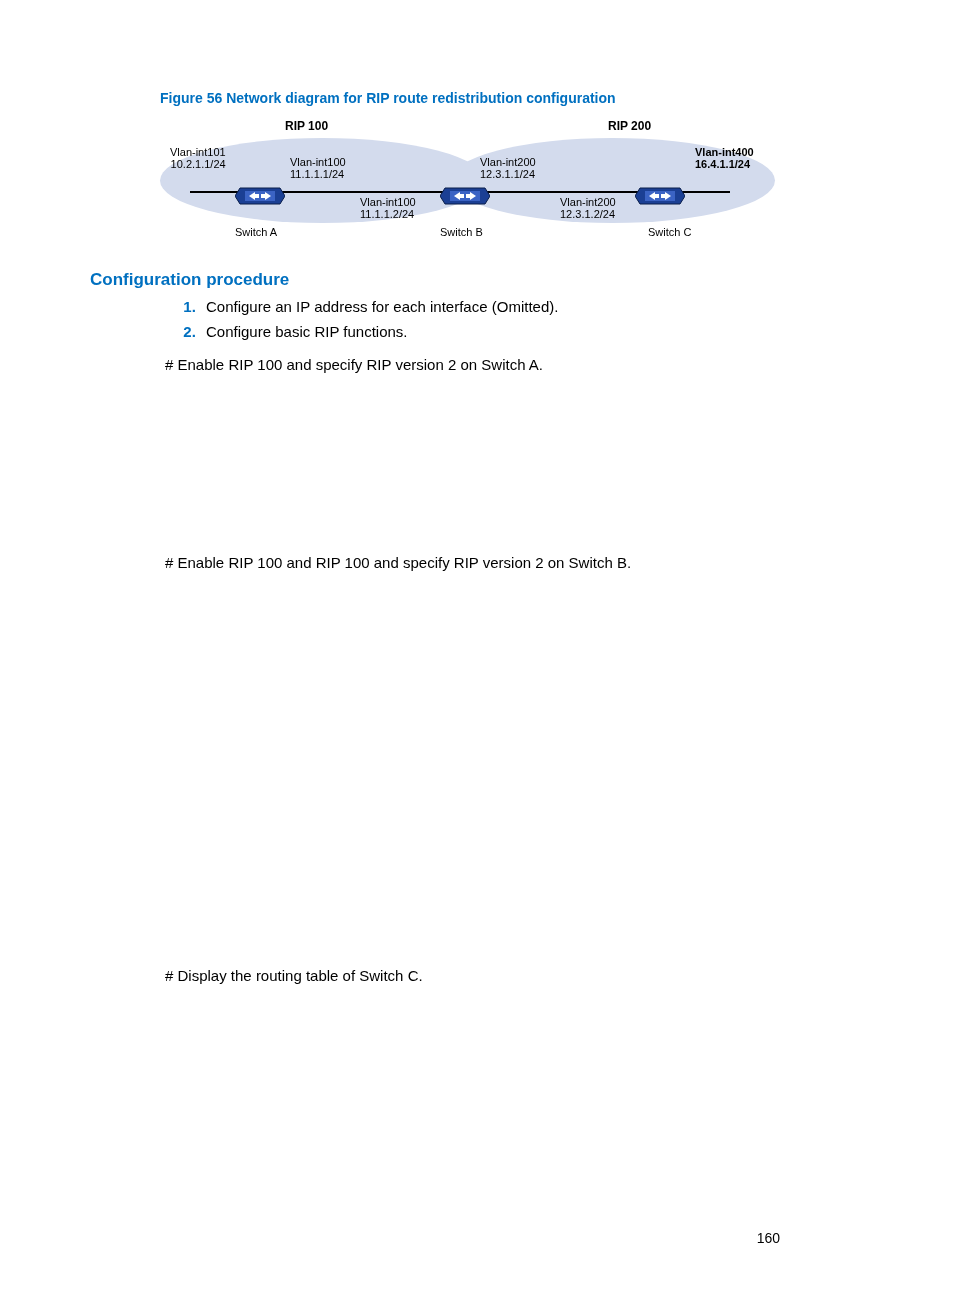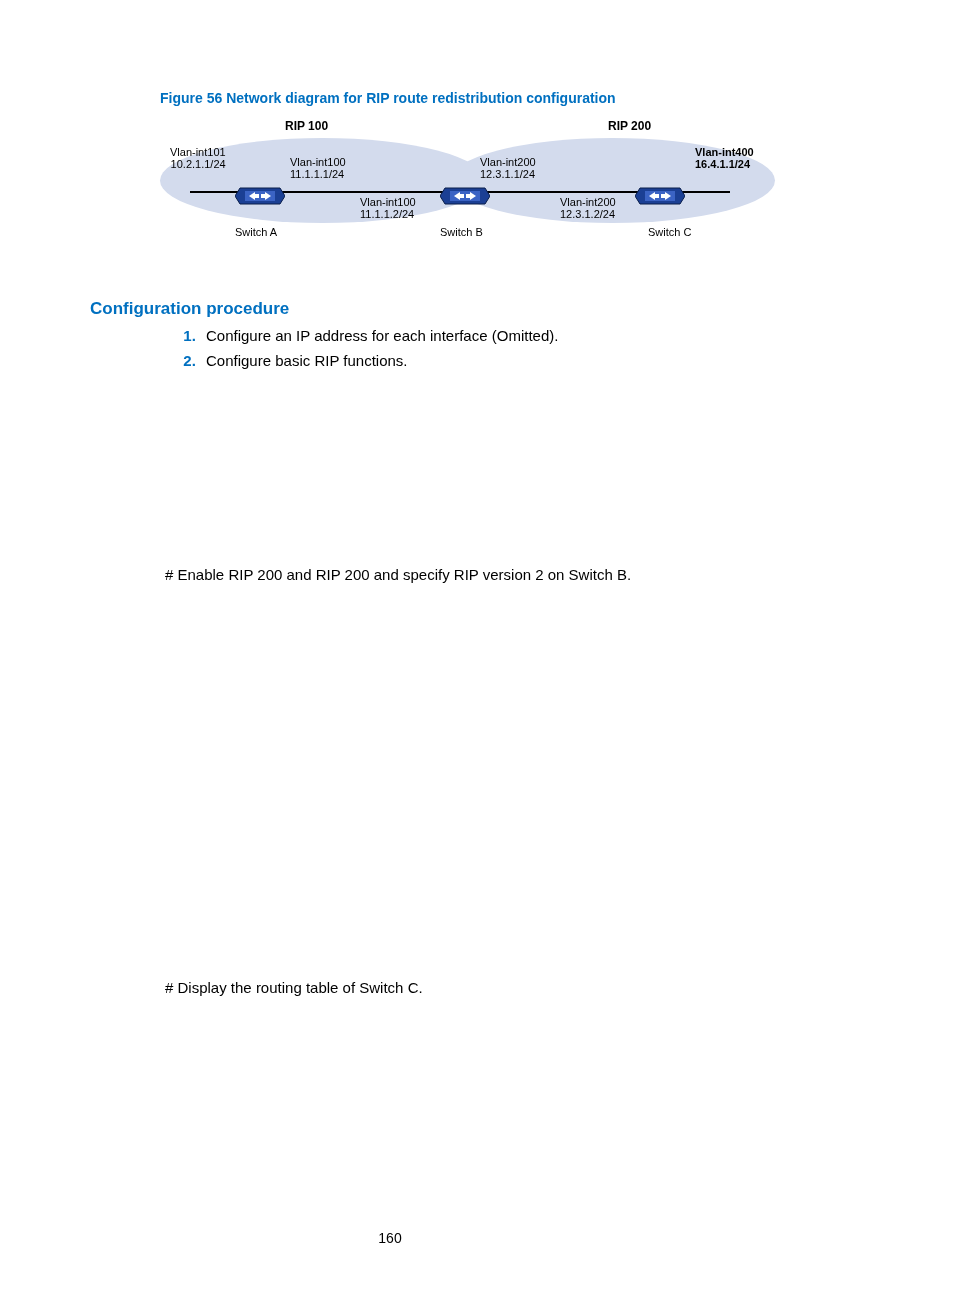--- a/index.html
+++ b/index.html
@@ -71,21 +71,21 @@
     top: 75px;
   }
   .l1 { left: 30px; width: 55px; }
   .l2 { left: 115px; width: 180px; }
   .l3 { left: 320px; width: 170px; }
   .l4 { left: 515px; width: 55px; }
   .section-heading {
     color: #0070c0;
     font-weight: bold;
     font-size: 17px;
-    margin-top: 53px;
+    margin-top: 24px;
   }
   ol.steps {
     margin: 8px 0 16px 0;
     padding-left: 110px;
     font-size: 15px;
   }
   ol.steps li {
     margin-bottom: 8px;
     padding-left: 6px;
   }
@@ -99,21 +99,21 @@
     margin-top: 6px;
   }
   .gap-small { height: 175px; }
   .gap-med   { height: 260px; }
   .gap-c     { height: 130px; }
   .pagenum {
     position: absolute;
     bottom: 50px;
     left: 0;
     width: 780px;
-    text-align: center;
+    text-align: right;
     font-size: 14px;
   }
 </style>
 </head>
 <body>
 
 <div class="page">
 
   <div class="figure-caption">Figure 56 Network diagram for RIP route redistribution configuration</div>
 
@@ -163,23 +163,24 @@
     <div class="dlabel vl400">Vlan-int400<br>16.4.1.1/24</div>
   </div>
 
   <div class="section-heading">Configuration procedure</div>
 
   <ol class="steps">
     <li>Configure an IP address for each interface (Omitted).</li>
     <li>Configure basic RIP functions.</li>
   </ol>
 
+  <div class="instr"># Enable RIP 100 and specify RIP version 2 on Switch A.</div>
   <div class="gap-small"></div>
 
-  <div class="instr"># Enable RIP 200 and RIP 200 and specify RIP version 2 on Switch B.</div>
+  <div class="instr"># Enable RIP 100 and RIP 100 and specify RIP version 2 on Switch B.</div>
   <div class="gap-med"></div>
 
   <div class="gap-c"></div>
 
   <div class="instr"># Display the routing table of Switch C.</div>
 
 </div>
 
 <div class="pagenum">160</div>
 

